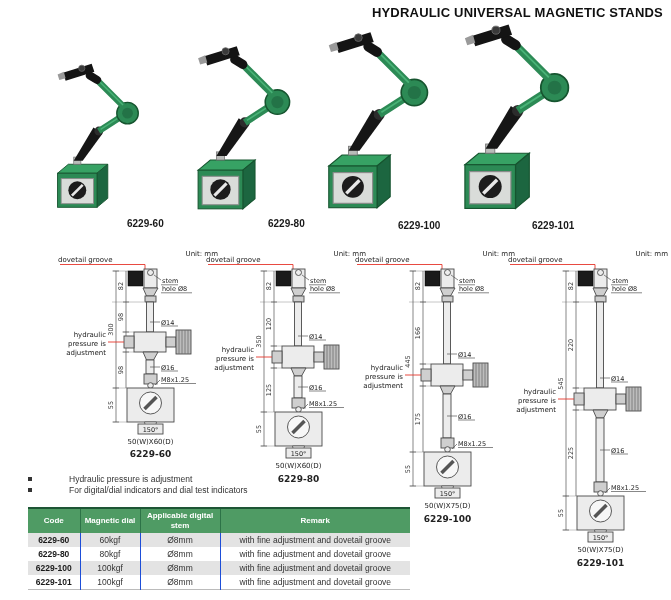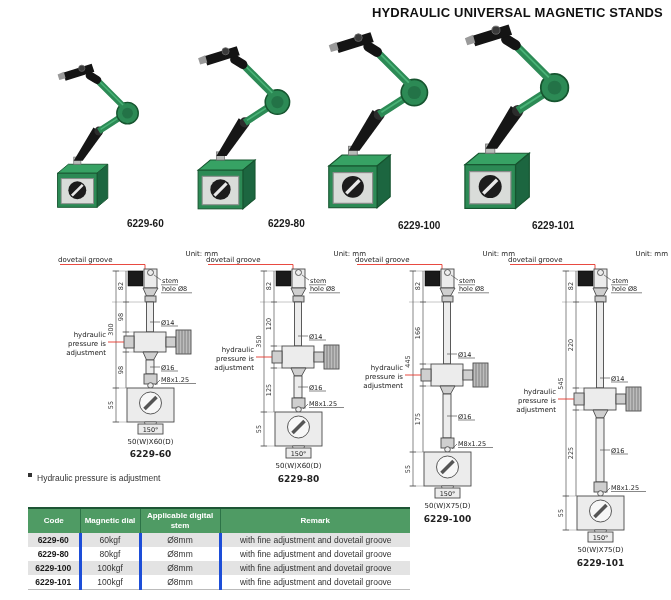--- a/index.html
+++ b/index.html
@@ -22,30 +22,30 @@
   .ln{stroke:#555;stroke-width:0.7;fill:none;}
   .ext{stroke:#999;stroke-width:0.55;fill:none;}
   .red{stroke:#e5352b;stroke-width:0.9;fill:none;}
   .shape{fill:#ececec;stroke:#4a4a4a;stroke-width:0.9;}
   .shaded{fill:#cfcfcf;stroke:#4a4a4a;stroke-width:0.9;}
   .knob{fill:#bdbdbd;stroke:#4a4a4a;stroke-width:0.9;}
   .dark{fill:#1a1a1a;stroke:#000;stroke-width:0.5;}
   .knurl{stroke:#6e6e6e;stroke-width:0.8;}
   
   #notes{left:28px;top:473px;font-size:8.5px;color:#333;}
-  .note-line{display:flex;height:11px;}
+  .note-line{display:flex;align-items:center;height:11px;gap:32px;}
   .bullet-sq{width:4px;height:4px;background:#333;margin-right:5px;flex:0 0 auto;}
   
   #spec-table{left:28px;top:507px;width:382px;border-collapse:collapse;
               font-size:8.5px;table-layout:fixed;border-top:2px solid #1d5535;}
   #spec-table th{background:#4f9b64;color:#fff;font-size:8px;font-weight:bold;
                  border-left:1px solid #2d7347;padding:2px 1px;line-height:1.25;}
   #spec-table th:first-child{border-left:none;}
   #spec-table td{text-align:center;color:#333;padding:1px 1px;height:12px;
-                 border-left:3px solid #1d4ed8;}
+                 border-left:1px solid #1d4ed8;}
   #spec-table td:first-child{font-weight:bold;color:#1a1a1a;border-left:none;}
   #spec-table tr.alt td{background:#e3e3e3;}
   #spec-table{border-bottom:1px solid #bbb;}
   .col-code{width:52px;} .col-force{width:60px;} .col-stem{width:80px;} .col-remark{width:190px;}
 </style>
 </head>
 <body>
 
 <svg width="0" height="0" style="position:absolute">
   <defs>
@@ -398,20 +398,24 @@
   <text class="t-lbl t-mid" x="100.5" y="306">50(W)X75(D)</text>
   <text class="t-code" x="100.5" y="320">6229-101</text>
 </svg>
 </div>
 
 <div id="notes" class="abs">
   <div class="note-line">
     <span class="bullet-sq"></span>
     <span>Hydraulic pressure is adjustment</span>
   </div>
+  <div class="note-line">
+    <span class="bullet-sq"></span>
+    <span>For digital/dial indicators and dial test indicators</span>
+  </div>
 </div>
 
 <table id="spec-table" class="abs">
   <colgroup>
     <col class="col-code">
       <col class="col-force">
       <col class="col-stem">
       <col class="col-remark">
   </colgroup>
   <thead>

